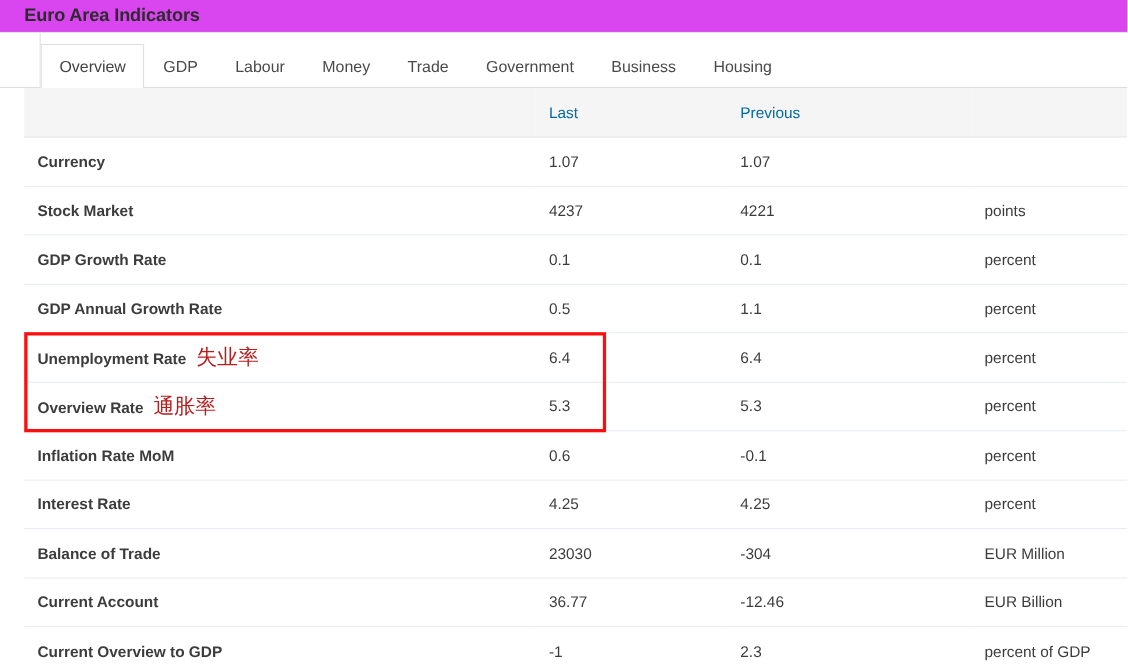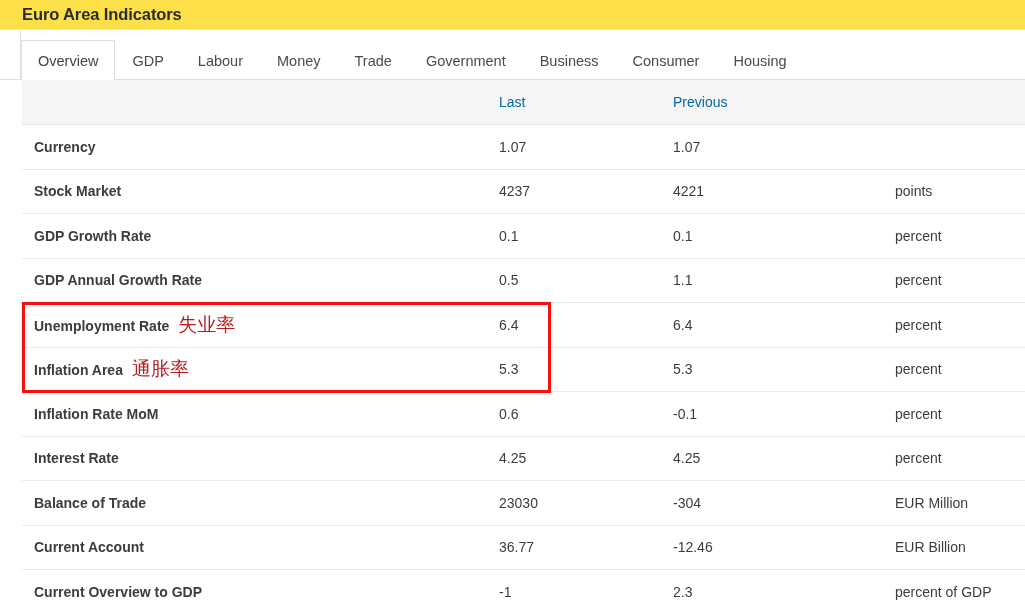--- a/index.html
+++ b/index.html
@@ -12,21 +12,21 @@
     height: 606px;
     overflow: hidden;
     font-family: "Liberation Sans", sans-serif;
     color: #333333;
     -webkit-font-smoothing: antialiased;
   }
 
   
   #page-header {
     height: 30px;
-    background: #fde047;
+    background: #d946ef;
     border-bottom: 1px solid #e3e3e3;
     display: flex;
     align-items: center;
     padding-left: 22px;
     box-sizing: border-box;
   }
   #page-title {
     font-size: 16.5px;
     font-weight: bold;
     color: #2b2b2b;
@@ -36,21 +36,21 @@
   
   #tabbar-wrap {
     position: relative;
     height: 50px;
     background: #ffffff;
     border-bottom: 1px solid #dfdfdf;
     box-sizing: border-box;
   }
   #tabbar {
     position: absolute;
-    left: 20px;
+    left: 36px;
     right: 0;
     bottom: -1px;
     height: 50px;
     display: flex;
     align-items: flex-end;
     border-left: 1px solid #e0e0e0;
     box-sizing: border-box;
   }
   .tab {
     padding: 0 16px;
@@ -154,21 +154,20 @@
 
 <div id="tabbar-wrap">
   <nav id="tabbar">
       <div class="tab active">Overview</div>
       <div class="tab">GDP</div>
       <div class="tab">Labour</div>
       <div class="tab">Money</div>
       <div class="tab">Trade</div>
       <div class="tab">Government</div>
       <div class="tab">Business</div>
-      <div class="tab">Consumer</div>
       <div class="tab">Housing</div>
     </nav>
 </div>
 
 <div id="table-area">
   <table class="indicators">
     <colgroup>
       <col class="c-name">
         <col class="c-last">
         <col class="c-prev">
@@ -207,21 +206,21 @@
           <td class="num">1.1</td>
           <td class="unit">percent</td>
         </tr>
         <tr>
           <td class="name"><span>Unemployment Rate</span><span class="cn">失业率</span></td>
           <td class="num">6.4</td>
           <td class="num">6.4</td>
           <td class="unit">percent</td>
         </tr>
         <tr>
-          <td class="name"><span>Inflation Area</span><span class="cn">通胀率</span></td>
+          <td class="name"><span>Overview Rate</span><span class="cn">通胀率</span></td>
           <td class="num">5.3</td>
           <td class="num">5.3</td>
           <td class="unit">percent</td>
         </tr>
         <tr>
           <td class="name"><span>Inflation Rate MoM</span></td>
           <td class="num">0.6</td>
           <td class="num neg">-0.1</td>
           <td class="unit">percent</td>
         </tr>

